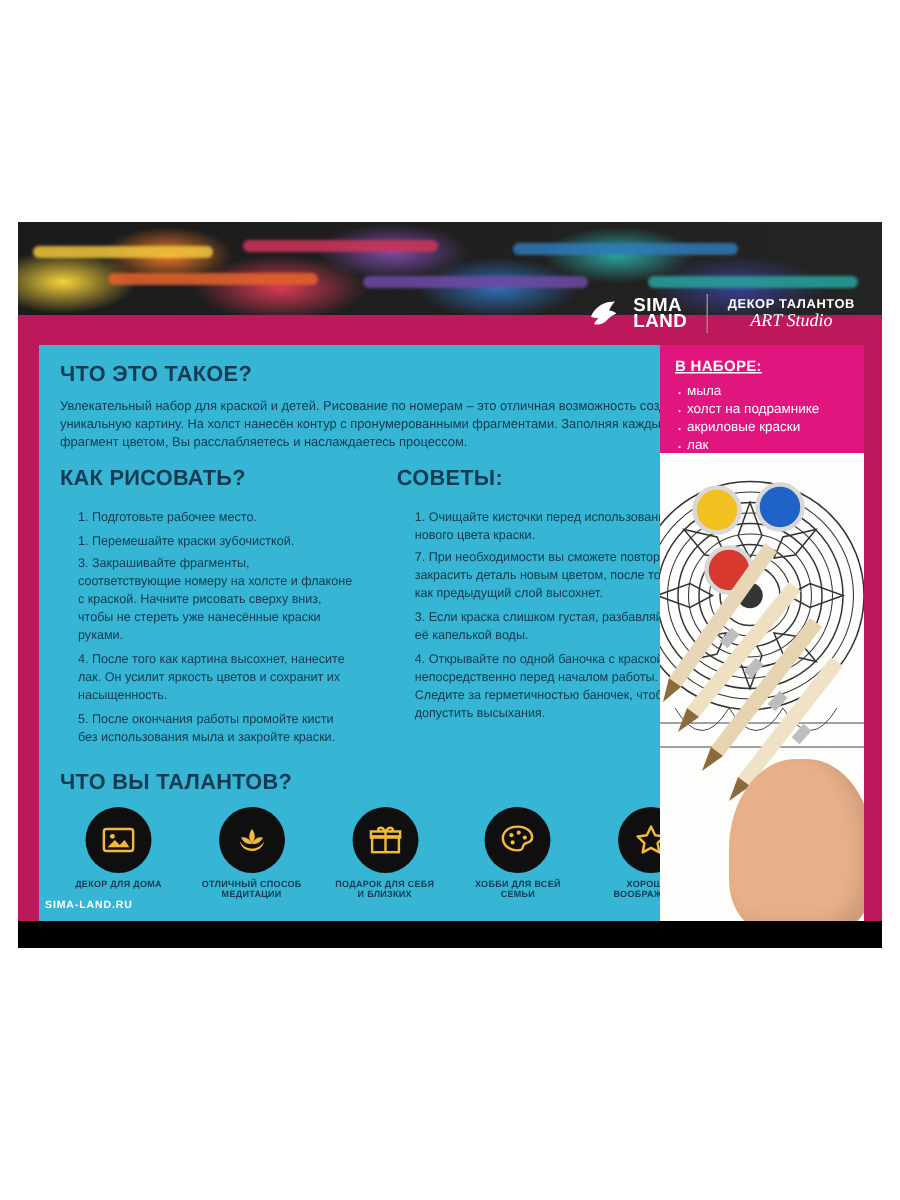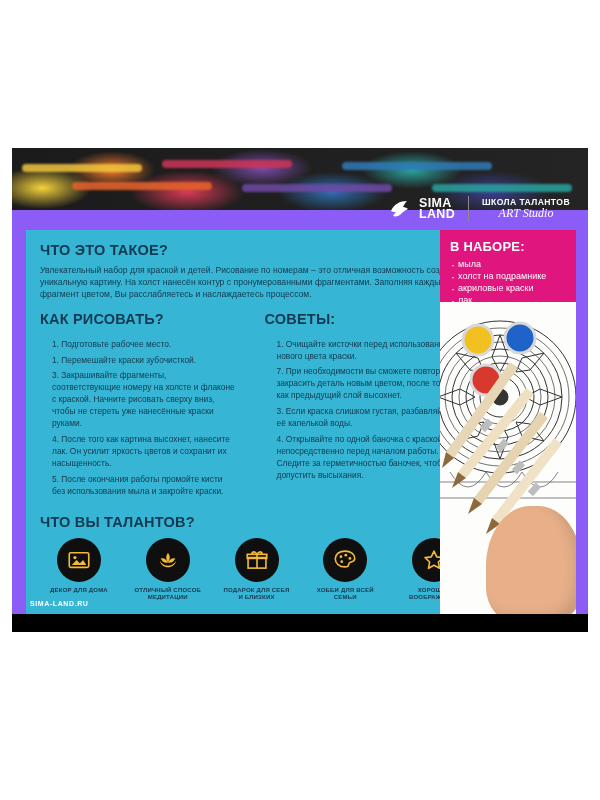--- a/index.html
+++ b/index.html
@@ -6,21 +6,21 @@
   body{
     width:600px;height:800px;background:#ffffff;
     font-family:"Liberation Sans",sans-serif;
     overflow:hidden;
   }
   .page{position:relative;width:600px;height:800px;background:#fff;}
 
   
   .box{
     position:absolute;left:12px;top:148px;width:576px;height:484px;
-    background:#8b5cf6;
+    background:#be185d;
   }
 
   
   .smear{
     position:absolute;left:0;top:0;width:100%;height:62px;
     background:
       radial-gradient(ellipse 70px 30px at 30px 40px, #f5d23a 0%, rgba(245,210,58,0) 70%),
       radial-gradient(ellipse 60px 26px at 100px 22px, #ef7a2a 0%, rgba(239,122,42,0) 72%),
       radial-gradient(ellipse 80px 30px at 175px 44px, #d93a55 0%, rgba(217,58,85,0) 72%),
       radial-gradient(ellipse 70px 26px at 250px 20px, #7a4ca8 0%, rgba(122,76,168,0) 72%),
@@ -76,21 +76,21 @@
 
   .site{
     position:absolute;left:18px;top:452px;color:#fff;font-size:7px;font-weight:bold;letter-spacing:.6px;
   }
 
   
   .setbox{
     position:absolute;left:428px;top:82px;width:136px;height:72px;
     background:#e0157e;box-sizing:border-box;padding:9px 10px;
   }
-  .setbox h2{margin:0 0 5px 0;color:#fff;font-size:13px;font-weight:bold;letter-spacing:.2px;}
+  .setbox h2{margin:0 0 5px 0;color:#fff;font-size:10px;font-weight:bold;letter-spacing:.2px;text-decoration:underline;}
   .setbox ul{margin:0;padding:0;list-style:none;}
   .setbox li{color:#fff;font-size:9px;line-height:1.33;position:relative;padding-left:8px;}
   .setbox li:before{content:"·";position:absolute;left:1px;top:-1px;font-size:12px;}
 
   
   .photo{
     position:absolute;left:428px;top:154px;width:136px;height:314px;
     background:#fdfdfb;overflow:hidden;
   }
   .mandala{
@@ -130,21 +130,21 @@
             <path d="M3 14c3-7 9-10 16-10-2 2-3 4-4 6 2 0 4 1 5 2-3 1-5 3-7 5-2 2-5 3-8 2 1-2 2-3 3-4-2 0-4 0-5-1z" fill="#ffffff"></path>
           </svg>
         </span>
         <span class="txt">
           <span>SIMA</span><br>
           <span>LAND</span>
         </span>
       </div>
       <div class="divider"></div>
       <div class="talents">
-        <div class="t1">ШКОЛА ТАЛАНТОВ</div>
+        <div class="t1">ДЕКОР ТАЛАНТОВ</div>
         <div class="t2">ART Studio</div>
       </div>
     </div>
 
     <div class="panel">
 
       <h1 class="h1">ЧТО ЭТО ТАКОЕ?</h1>
       <p class="p">Увлекательный набор для краской и детей. Рисование по номерам – это отличная возможность создать уникальную картину. На холст нанесён контур с пронумерованными фрагментами. Заполняя каждый фрагмент цветом, Вы расслабляетесь и наслаждаетесь процессом.</p>
 
       <div class="cols">

